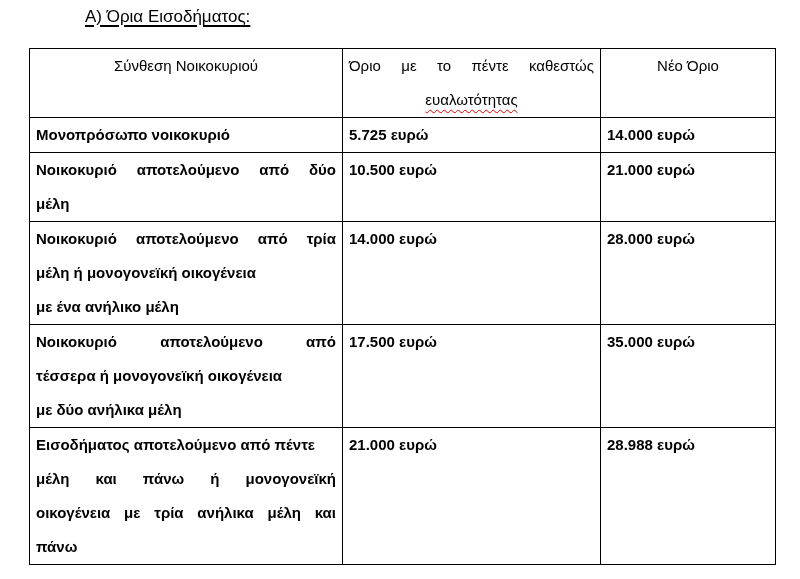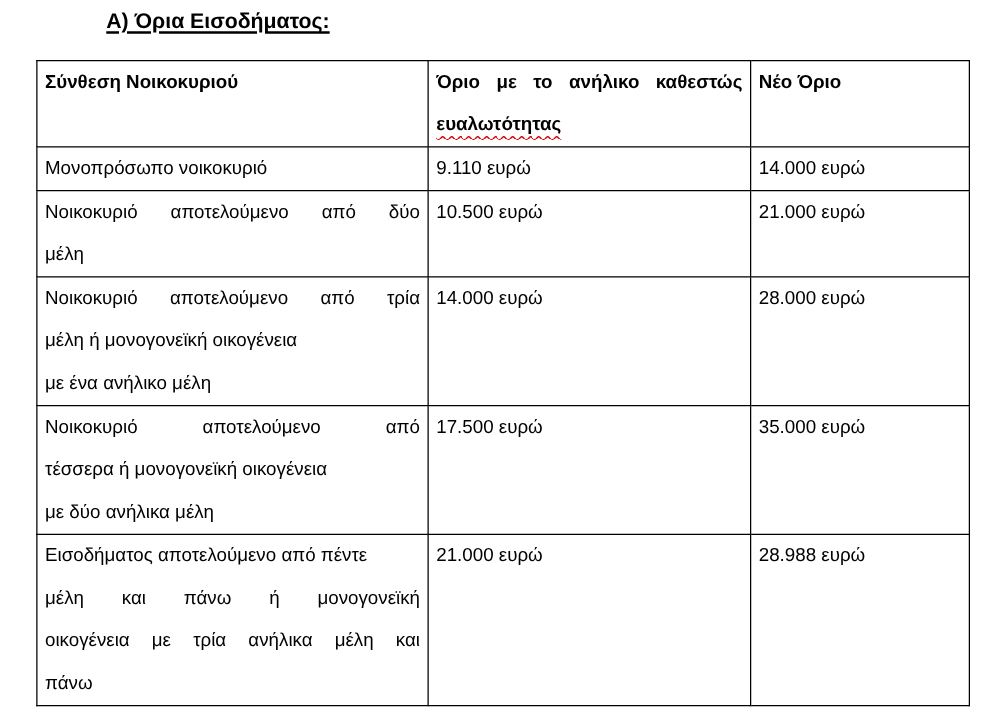--- a/index.html
+++ b/index.html
@@ -16,21 +16,21 @@
     position: relative;
     width: 800px;
     height: 579px;
     background: #ffffff;
   }
   .doc-title {
     position: absolute;
     left: 85px;
     top: 7px;
     font-size: 17px;
-    font-weight: bold;
+    font-weight: normal;
     text-decoration: underline;
     text-decoration-thickness: 1.5px;
     text-underline-offset: 3px;
     white-space: nowrap;
   }
   table.income-table {
     position: absolute;
     left: 29px;
     top: 48px;
     width: 746px;
@@ -38,24 +38,24 @@
     table-layout: fixed;
     border: 1px solid #000;
   }
   .income-table td, .income-table th {
     border: 1px solid #000;
     vertical-align: top;
     padding: 0 6px;
     font-size: 15px;
     line-height: 34px;
     text-align: left;
-    font-weight: normal;
+    font-weight: bold;
     overflow: hidden;
   }
-  .income-table th { font-weight: bold; }
+  .income-table th { font-weight: normal; text-align: center; }
   col.c1 { width: 313px; }
   col.c2 { width: 258px; }
   col.c3 { width: 175px; }
   .ln { min-height: 34px; }
   .ln.stretch {
     display: flex;
     justify-content: space-between;
     flex-wrap: nowrap;
   }
   .wavy {
@@ -82,35 +82,35 @@
     <tbody>
       <tr>
         <th>
             <div class="ln">Σύνθεση Νοικοκυριού</div>
           </th>
         <th>
             <div class="ln stretch">
               <span>Όριο</span>
               <span>με</span>
               <span>το</span>
-              <span>ανήλικο</span>
+              <span>πέντε</span>
               <span>καθεστώς</span>
             </div>
             <div class="ln"><span class="wavy">ευαλωτότητας</span></div>
           </th>
         <th>
             <div class="ln">Νέο Όριο</div>
           </th>
       </tr>
       <tr>
         <td>
             <div class="ln">Μονοπρόσωπο νοικοκυριό</div>
           </td>
         <td>
-            <div class="ln">9.110 ευρώ</div>
+            <div class="ln">5.725 ευρώ</div>
           </td>
         <td>
             <div class="ln">14.000 ευρώ</div>
           </td>
       </tr>
       <tr>
         <td>
             <div class="ln stretch">
               <span>Νοικοκυριό</span>
               <span>αποτελούμενο</span>

